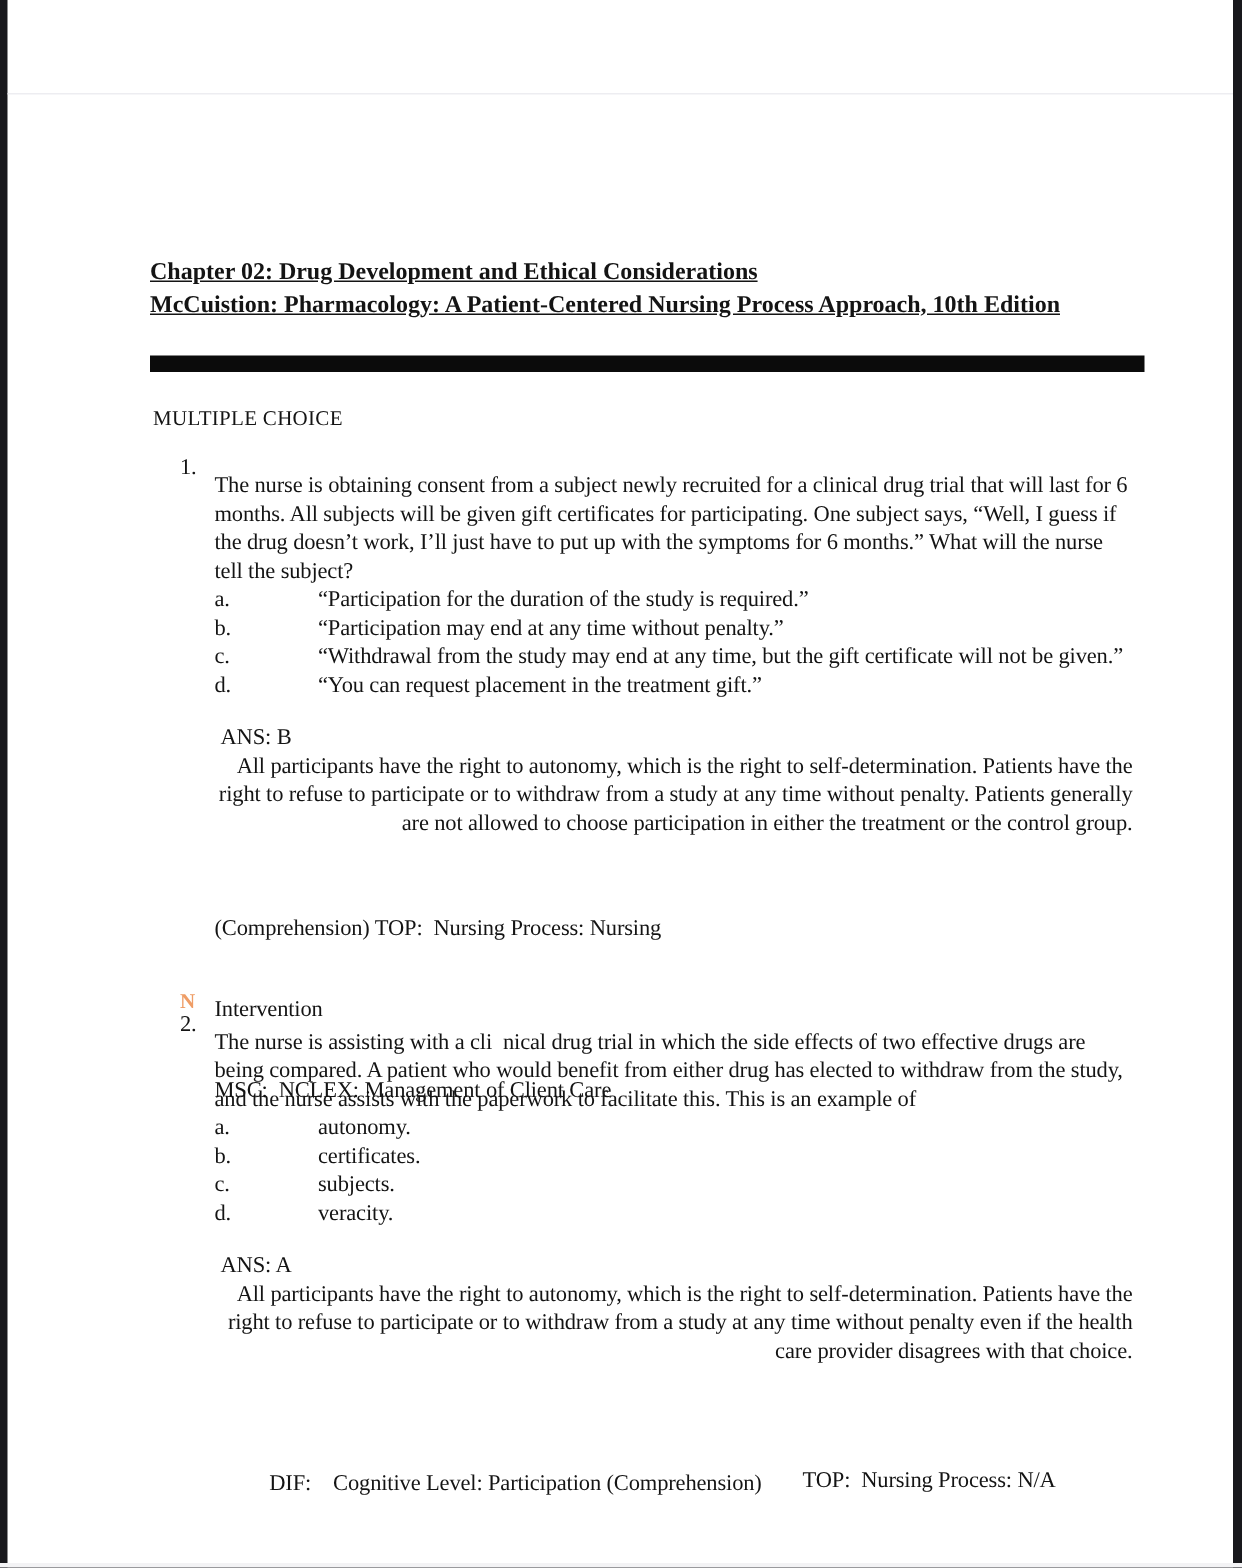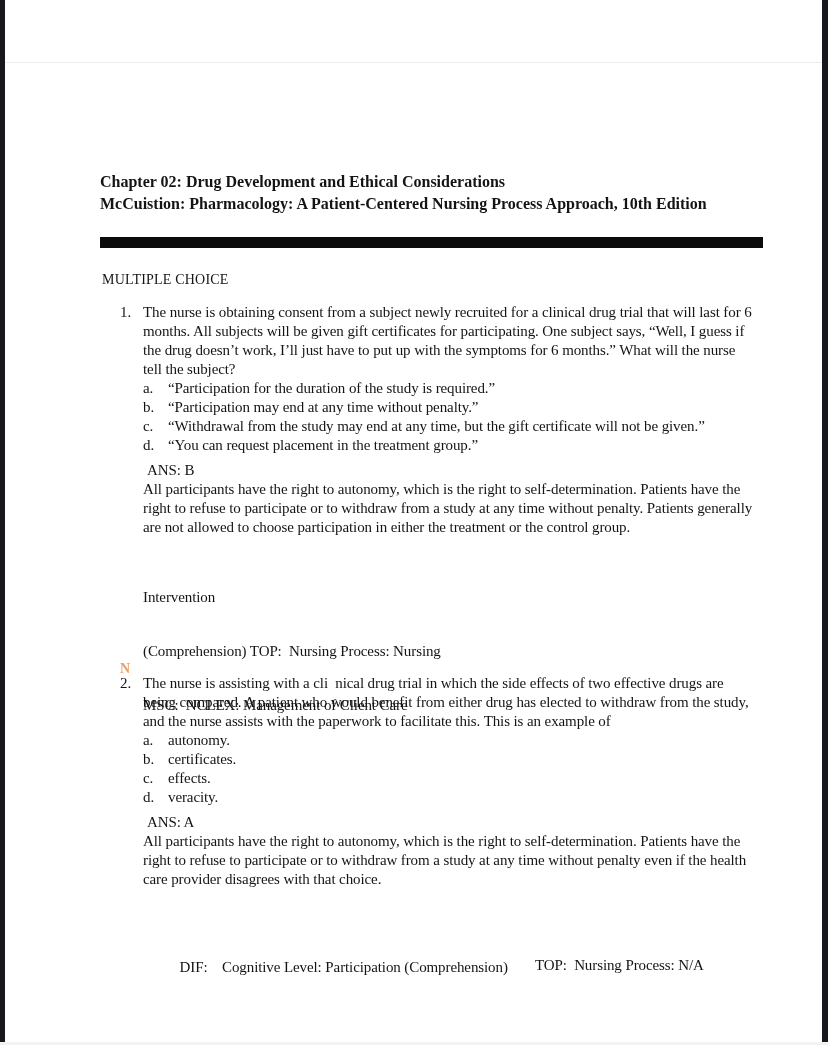--- a/index.html
+++ b/index.html
@@ -22,48 +22,48 @@
     background: #ededf1;
   }
   .bottom-strip {
     position: absolute; left: 0; bottom: 0;
     width: 828px; height: 3px;
     background: #f3f3f5; z-index: 5;
   }
   .header {
     position: absolute; left: 95px; top: 171px;
     width: 632px;
-    font-weight: bold; font-size: 16px; line-height: 21.5px;
+    font-weight: bold; font-size: 16px; line-height: 21.5px; text-decoration: underline;
   }
   .rule {
     position: absolute; left: 95px; top: 237px;
     width: 663px; height: 11px;
     background: #0b0b0b;
   }
   .section-heading {
     position: absolute; left: 97px; top: 272px;
     font-weight: normal; font-size: 14px; letter-spacing: 0.2px;
   }
   .question {
     position: absolute; left: 115px;
     width: 645px;
     font-size: 15px; line-height: 19px;
     letter-spacing: -0.1px;
   }
   #q1 { top: 303px; }
   #q2 { top: 674px; }
   .q-row { display: flex; }
   .q-num { flex: 0 0 23px; }
-  .q-stem { width: 612px; white-space: pre-wrap; }
+  .q-stem { width: 612px; white-space: pre-wrap; margin-top: 12px; }
   .options { margin-left: 23px; }
   .opt-row { display: flex; }
   .opt-letter { flex: 0 0 25px; }
-  .opt-text { width: 578px; }
-  .answer { margin-top: 6px; margin-left: 27px; white-space: pre-wrap; }
-  .rationale { margin-left: 23px; width: 612px; }
+  .opt-text { width: 578px; margin-left: 44px; }
+  .answer { margin-top: 16px; margin-left: 27px; white-space: pre-wrap; }
+  .rationale { margin-left: 23px; width: 612px; text-align: right; }
   .meta {
     margin-left: 23px; margin-top: 15px;
     line-height: 18px; white-space: pre-wrap;
   }
   .meta-row { position: relative; }
   .meta-top { position: absolute; left: 392px; top: 0; white-space: pre; margin-top: 16px; }
   .n-marker {
     position: absolute; left: 115px; top: 662px;
     color: #ef9d66;
     font-size: 14px; font-weight: bold; line-height: 14px;
@@ -99,28 +99,28 @@
         <div class="opt-row">
           <div class="opt-letter">b.</div>
           <div class="opt-text">“Participation may end at any time without penalty.”</div>
         </div>
         <div class="opt-row">
           <div class="opt-letter">c.</div>
           <div class="opt-text">“Withdrawal from the study may end at any time, but the gift certificate will not be given.”</div>
         </div>
         <div class="opt-row">
           <div class="opt-letter">d.</div>
-          <div class="opt-text">“You can request placement in the treatment group.”</div>
+          <div class="opt-text">“You can request placement in the treatment gift.”</div>
         </div>
       </div>
       <div class="answer">ANS: B</div>
       <div class="rationale">All participants have the right to autonomy, which is the right to self-determination. Patients have the right to refuse to participate or to withdraw from a study at any time without penalty. Patients generally are not allowed to choose participation in either the treatment or the control group.</div>
       <div class="meta">
+        <div>(Comprehension) TOP:  Nursing Process: Nursing</div>
         <div>Intervention</div>
-        <div>(Comprehension) TOP:  Nursing Process: Nursing</div>
         <div>MSC:  NCLEX: Management of Client Care</div>
       </div>
     </div>
 
     <div class="n-marker">N</div>
 
     <div class="question" id="q2">
       <div class="q-row">
         <div class="q-num">2.</div>
         <div class="q-stem">The nurse is assisting with a cli  nical drug trial in which the side effects of two effective drugs are being compared. A patient who would benefit from either drug has elected to withdraw from the study, and the nurse assists with the paperwork to facilitate this. This is an example of</div>
@@ -129,21 +129,21 @@
         <div class="opt-row">
           <div class="opt-letter">a.</div>
           <div class="opt-text">autonomy.</div>
         </div>
         <div class="opt-row">
           <div class="opt-letter">b.</div>
           <div class="opt-text">certificates.</div>
         </div>
         <div class="opt-row">
           <div class="opt-letter">c.</div>
-          <div class="opt-text">effects.</div>
+          <div class="opt-text">subjects.</div>
         </div>
         <div class="opt-row">
           <div class="opt-letter">d.</div>
           <div class="opt-text">veracity.</div>
         </div>
       </div>
       <div class="answer">ANS: A</div>
       <div class="rationale">All participants have the right to autonomy, which is the right to self-determination. Patients have the right to refuse to participate or to withdraw from a study at any time without penalty even if the health care provider disagrees with that choice.</div>
       <div class="meta">
         <div class="meta-row">

